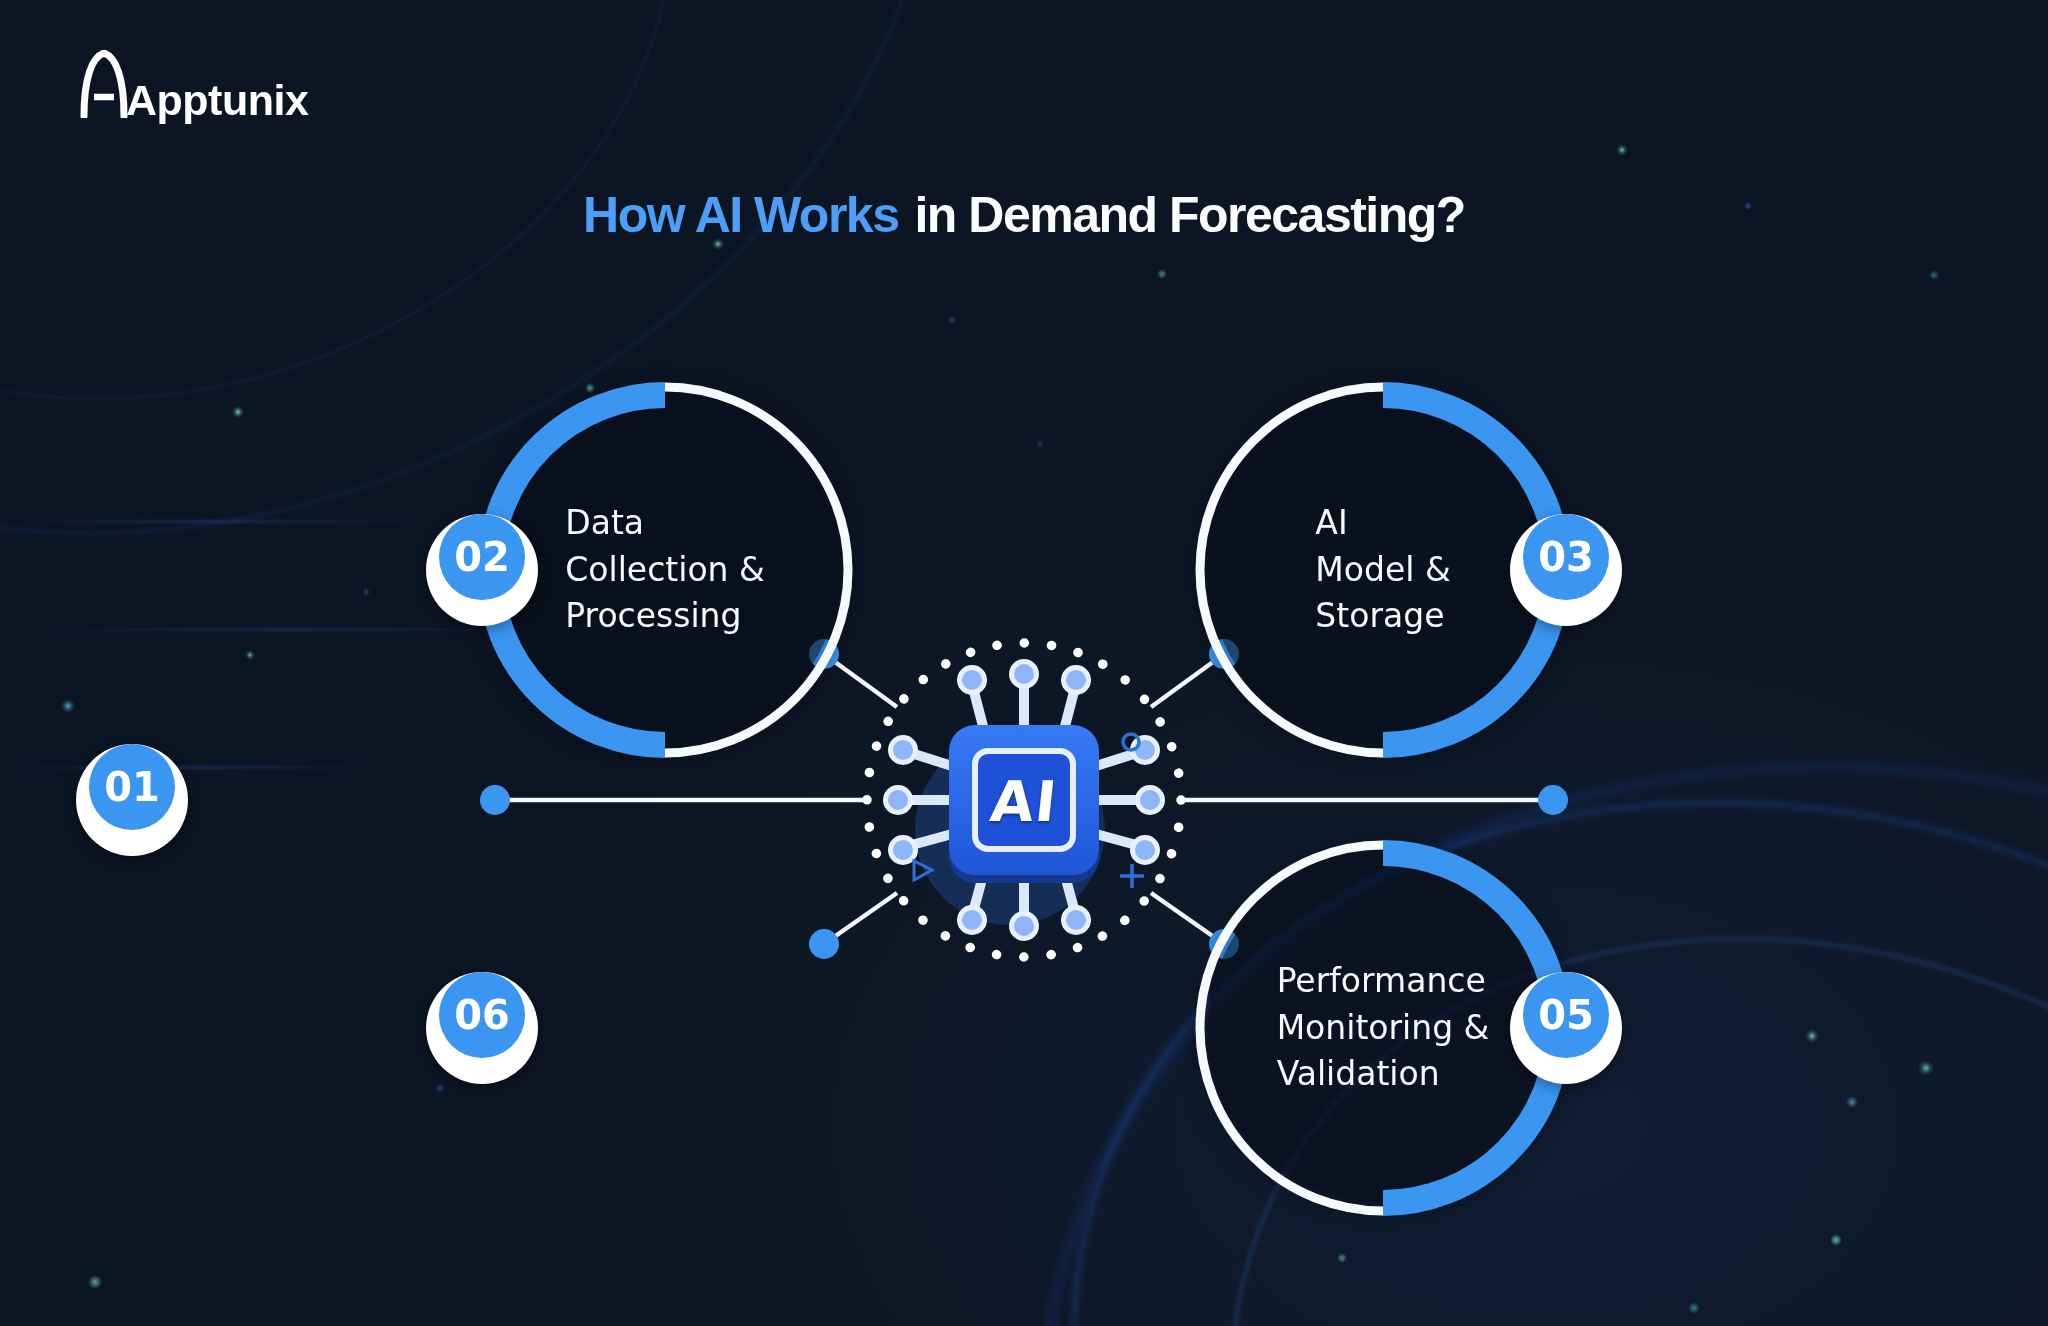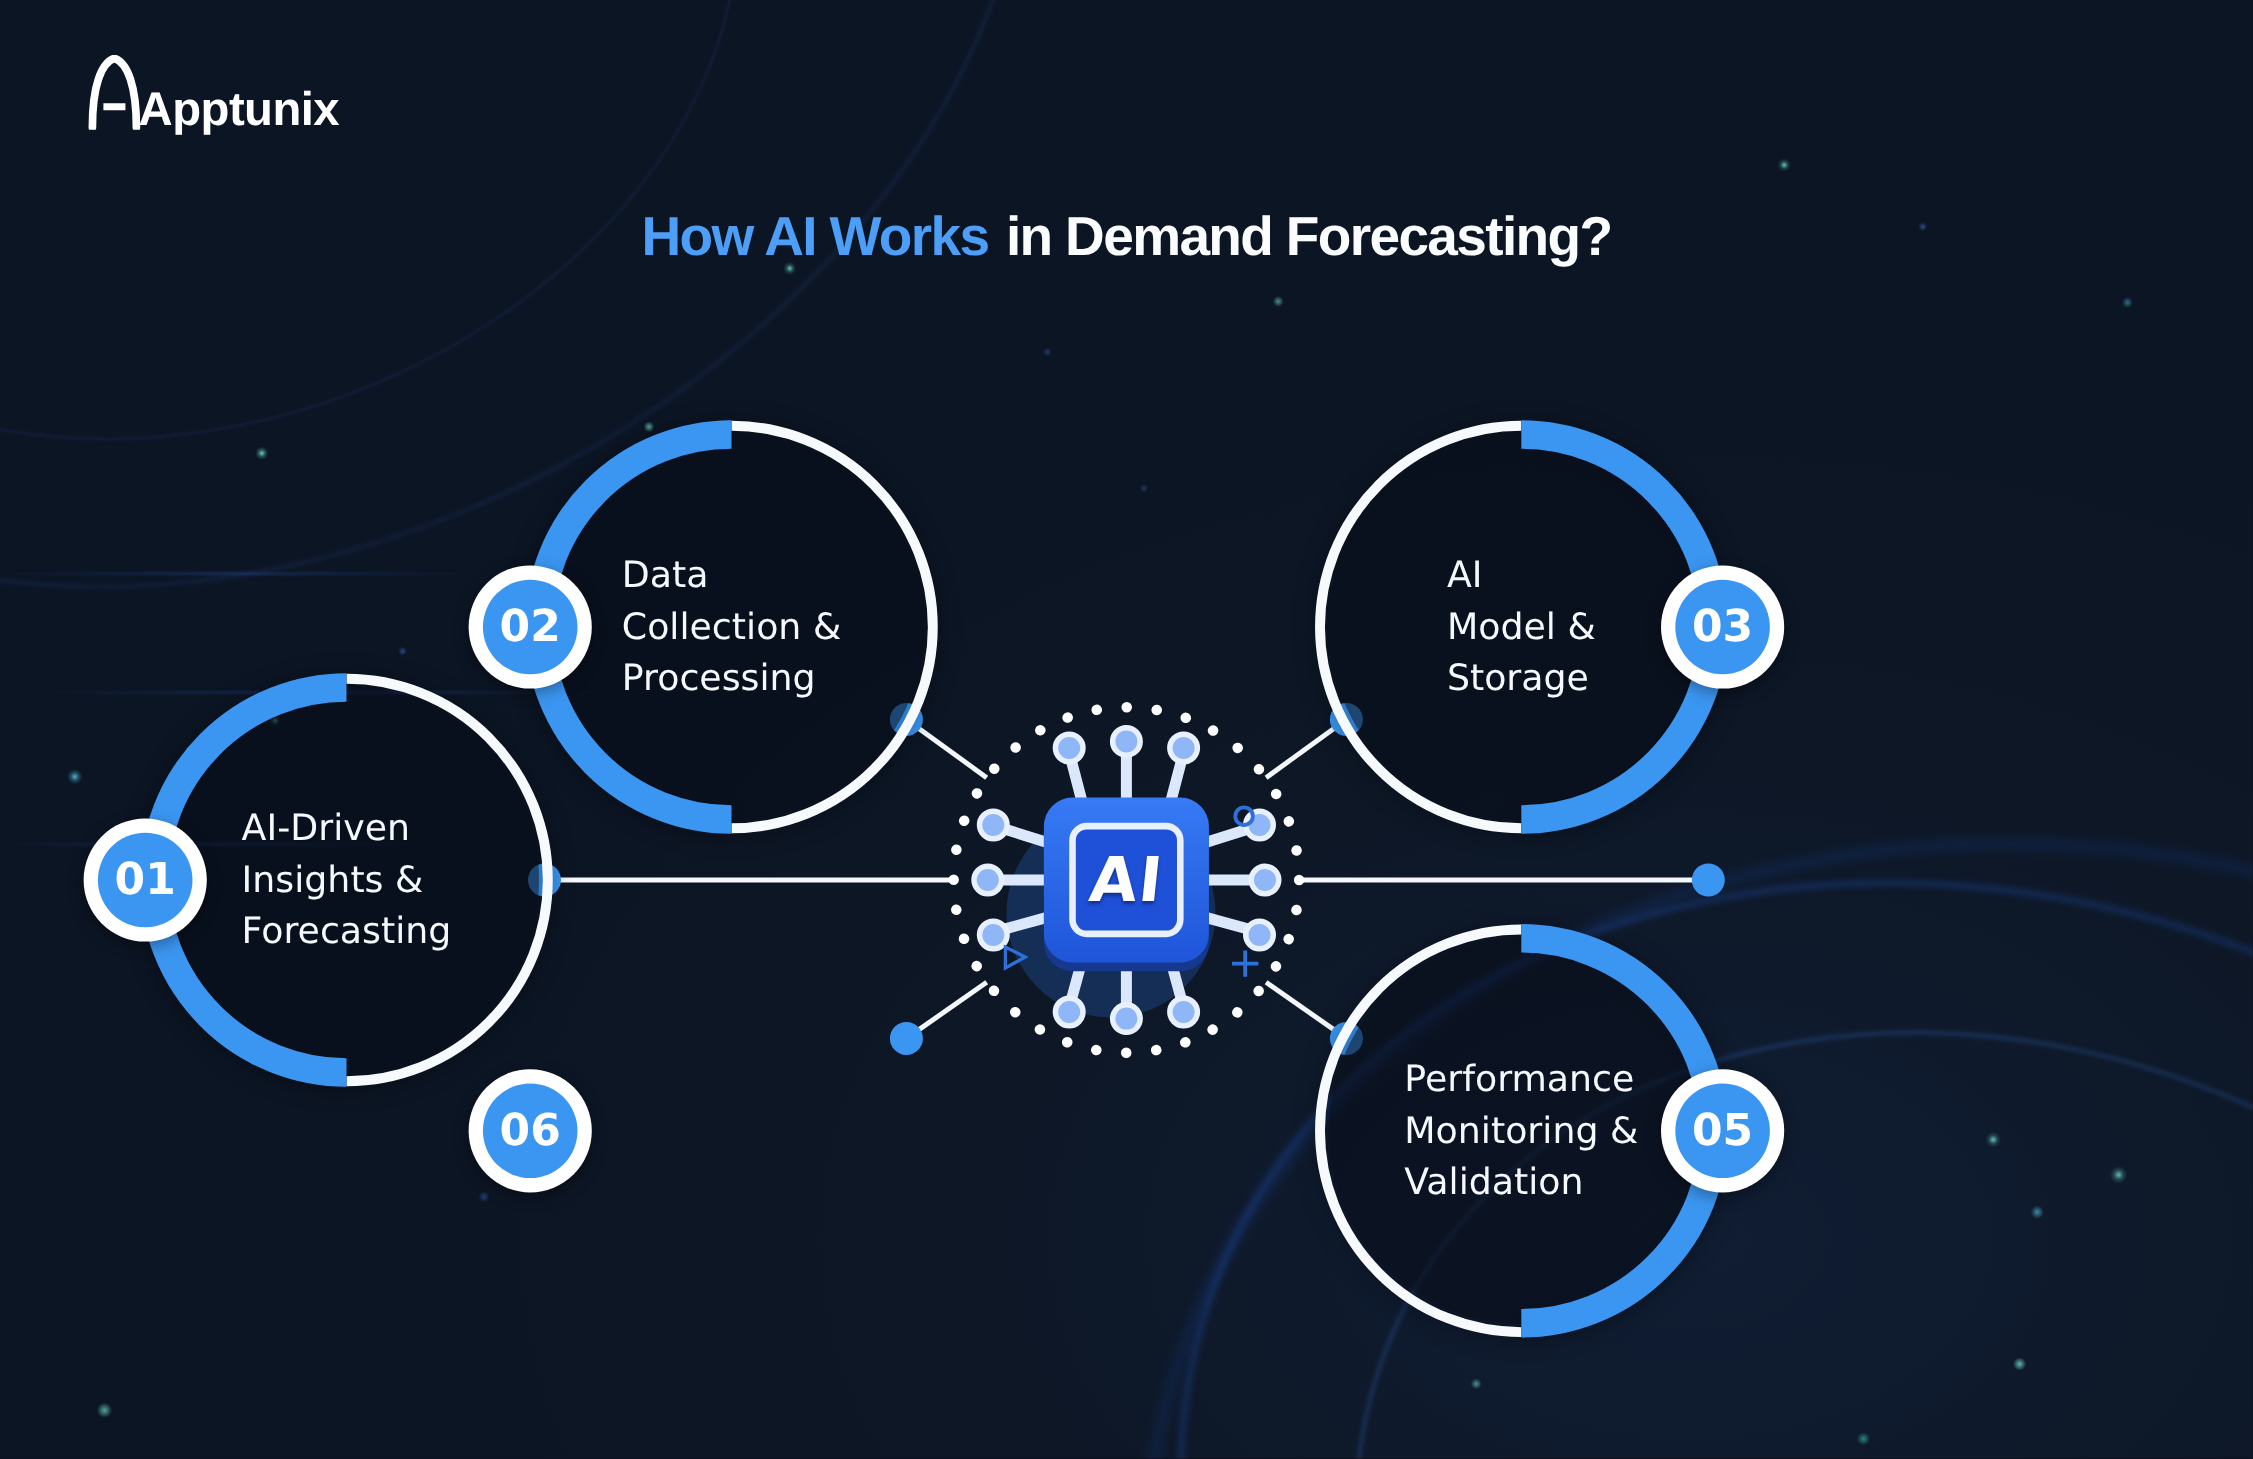--- a/index.html
+++ b/index.html
@@ -48,21 +48,21 @@
   
   .underlay{position:absolute;inset:0;}
   .node{position:absolute;width:410px;height:410px;}
   .node svg{position:absolute;inset:0;filter:drop-shadow(0 2px 10px rgba(0,0,0,.35));}
   .arc-white{fill:none;stroke:#f7fafd;stroke-width:9;}
   .arc-blue{fill:none;stroke:#3b96f1;stroke-width:26;}
   .node-label{position:absolute;inset:0;display:flex;align-items:center;justify-content:center;
               color:#f6f9fd;font-family:"DejaVu Sans",sans-serif;
               font-size:33px;line-height:1.42;white-space:pre-line;}
   .badge{position:absolute;width:112px;height:112px;border-radius:50%;background:#fff;
-         transform:translate(-50%,-50%);display:flex;align-items:center;justify-content:center;
+         transform:translate(-50%,-50%);display:flex;justify-content:center;
          box-shadow:0 4px 14px rgba(0,0,0,.35);}
   .badge-inner{width:86px;height:86px;border-radius:50%;background:#3b96f1;
                display:flex;align-items:center;justify-content:center;
                color:#fff;font-size:40px;font-weight:700;font-family:"DejaVu Sans",sans-serif;}
   .chip-label{position:absolute;left:1024px;top:801px;transform:translate(-50%,-50%) skewX(-6deg);
               color:#fff;font-size:56px;font-weight:700;font-family:"DejaVu Sans",sans-serif;
               letter-spacing:1px;text-shadow:0 2px 3px rgba(10,30,90,.6);}
 </style>
 </head>
 <body>
@@ -152,30 +152,20 @@
     </g>
     <g stroke="#2f6fd8" fill="none">
       <circle cx="1131" cy="742" r="8" stroke-width="3.5"></circle>
       <path d="M1120 876 h24 M1132 864 v24" stroke-width="3.5"></path>
       <path d="M914 861 L914 880 L932 870 Z" stroke-width="3"></path>
     </g>
   </svg>
 
   <div class="chip-label">AI</div>
 
-  <div class="node" style="left:110px;top:595px">
-    <svg viewBox="0 0 410 410">
-      <circle cx="205" cy="205" r="175" fill="rgba(9,16,29,.5)"></circle>
-      <path class="arc-white" d="M205 22 A183 183 0 0 1 205 388"></path>
-      <path class="arc-blue" d="M205 30 A175 175 0 0 0 205 380"></path>
-    </svg>
-    <div class="node-label">AI-Driven
-Insights &amp;
-Forecasting</div>
-  </div>
 
   <div class="node" style="left:460px;top:365px">
     <svg viewBox="0 0 410 410">
       <circle cx="205" cy="205" r="175" fill="rgba(9,16,29,.5)"></circle>
       <path class="arc-white" d="M205 22 A183 183 0 0 1 205 388"></path>
       <path class="arc-blue" d="M205 30 A175 175 0 0 0 205 380"></path>
     </svg>
     <div class="node-label">Data
 Collection &amp;
 Processing</div>

